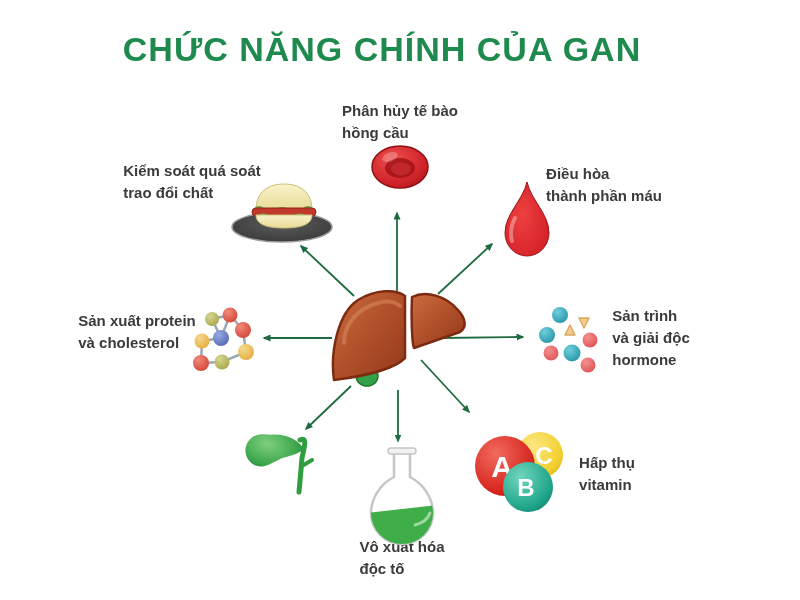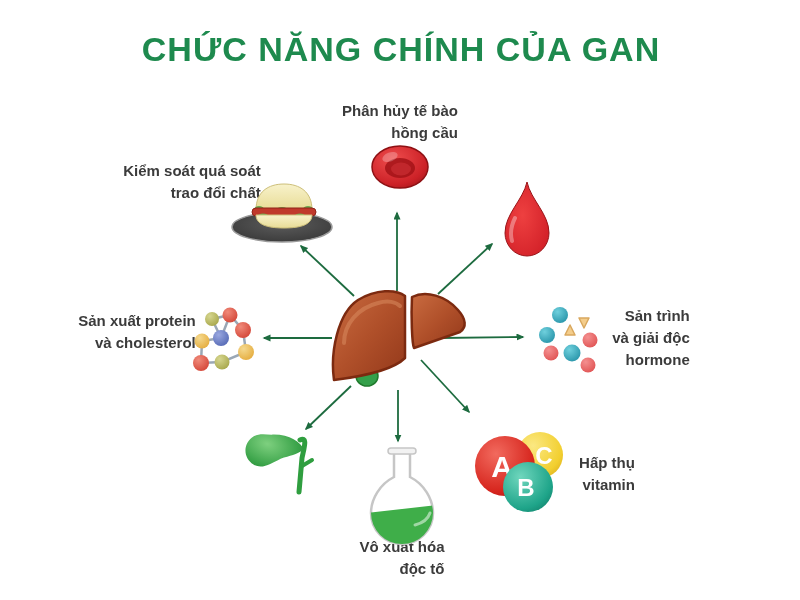--- a/index.html
+++ b/index.html
@@ -2,25 +2,25 @@
 <html><head>
 <meta charset="utf-8">
 <style>
   html,body{margin:0;padding:0;background:#fff;}
   #canvas{
     position:relative;width:800px;height:600px;background:#ffffff;
     font-family:"Liberation Sans",sans-serif;overflow:hidden;
   }
   .title{
     position:absolute;left:0;top:30px;width:764px;text-align:center;
-    font-size:34px;font-weight:bold;color:#1e8a4e;letter-spacing:1px;padding-left:19px;
+    font-size:34px;font-weight:bold;color:#1e8a4e;letter-spacing:1px;
   }
   .lbl{
     position:absolute;transform:translateX(-50%);
-    font-size:15px;font-weight:bold;color:#3b3b3b;text-align:right;
+    font-size:15px;font-weight:bold;color:#3b3b3b;text-align:left;
     line-height:1.45;white-space:pre-line;
   }
   .icon{position:absolute;}
   svg{display:block;}
 </style>
 </head>
 <body>
 
 <div id="canvas">
 
@@ -70,20 +70,22 @@
           <stop offset="0.7" stop-color="#cc2127"></stop>
           <stop offset="1" stop-color="#9a1418"></stop>
       </radialGradient>
     </defs>
     <ellipse cx="30" cy="23" rx="28" ry="21" fill="url(#rbc)" stroke="#8e1013" stroke-width="1.5"></ellipse>
     <ellipse cx="30" cy="24" rx="15" ry="10" fill="#a31318" opacity="0.85"></ellipse>
     <ellipse cx="31" cy="25" rx="10" ry="6.5" fill="#c1272c"></ellipse>
     <ellipse cx="20" cy="13" rx="8" ry="4.5" fill="#ffffff" opacity="0.25" transform="rotate(-20 20 13)"></ellipse>
   </svg>
 
+  <div class="lbl" style="left:604px;top:163px">Điều hòa
+thành phần máu</div>
   <svg class="icon" style="left:502px;top:180px" width="50" height="78" viewBox="0 0 50 78">
     <defs>
       <radialGradient id="drp" cx="0.4" cy="0.45" r="0.9">
         <stop offset="0" stop-color="#ee4040"></stop>
           <stop offset="0.75" stop-color="#d22028"></stop>
           <stop offset="1" stop-color="#a31318"></stop>
       </radialGradient>
     </defs>
     <path d="M25,2 C29,20 47,34 47,53 A22,23 0 1 1 3,53 C3,34 21,20 25,2 Z" fill="url(#drp)" stroke="#9a1418" stroke-width="1"></path>
     <path d="M13,38 C9,46 8,54 10,61" fill="none" stroke="#ffffff" stroke-width="4" stroke-linecap="round" opacity="0.35"></path>

